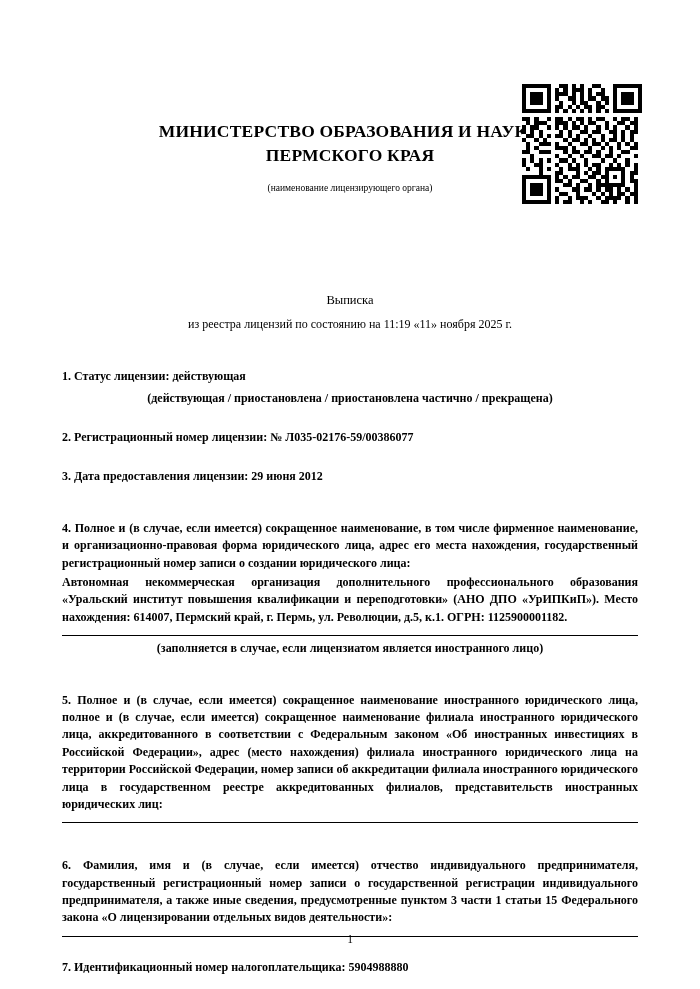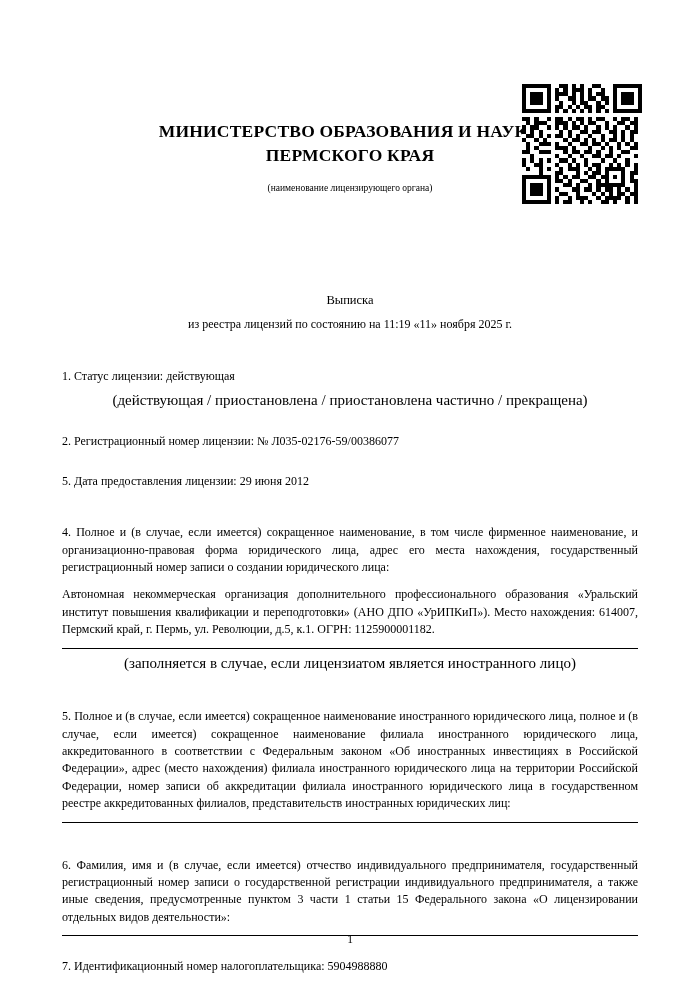--- a/index.html
+++ b/index.html
@@ -57,38 +57,39 @@
   .doc-line2 {
     margin-top: 9px;
     text-align: center;
     font-size: 12px;
   }
 
   .section {
     margin-top: 22px;
     font-size: 12px;
     line-height: 1.45;
+    font-weight: bold;
   }
   .just {
     text-align: justify;
     margin-top: 34px;
   }
   .center-note {
     text-align: center;
-    font-size: 15px;
+    font-size: 12px;
     margin-top: 4px;
   }
   .rule {
     border: none;
     border-top: 1px solid #000;
     margin: 9px 0 3px 0;
     height: 0;
   }
   .s1 { margin-top: 36px; }
-  .s-body { margin-top: 10px; }
+  .s-body { margin-top: 2px; }
   .page-number {
     position: absolute;
     bottom: 44px;
     left: 0;
     width: 700px;
     text-align: center;
     font-size: 11.5px;
   }
 </style>
 </head>
@@ -338,21 +339,21 @@
   <div class="section s1">
     <div>1. Статус лицензии: действующая</div>
     <div class="center-note">(действующая / приостановлена / приостановлена частично / прекращена)</div>
   </div>
 
   <div class="section">
     <div>2. Регистрационный номер лицензии: № Л035-02176-59/00386077</div>
   </div>
 
   <div class="section">
-    <div>5. Дата предоставления лицензии: 29 июня 2012</div>
+    <div>3. Дата предоставления лицензии: 29 июня 2012</div>
   </div>
 
   <div class="section">
     <div class="just">4. Полное и (в случае, если имеется) сокращенное наименование, в том числе фирменное наименование, и организационно-правовая форма юридического лица, адрес его места нахождения, государственный регистрационный номер записи о создании юридического лица:</div>
     <div class="just s-body">Автономная некоммерческая организация дополнительного профессионального образования «Уральский институт повышения квалификации и переподготовки» (АНО ДПО «УрИПКиП»). Место нахождения: 614007, Пермский край, г. Пермь, ул. Революции, д.5, к.1. ОГРН: 1125900001182.</div>
     <hr class="rule">
     <div class="center-note">(заполняется в случае, если лицензиатом является иностранного лицо)</div>
   </div>
 
   <div class="section">

